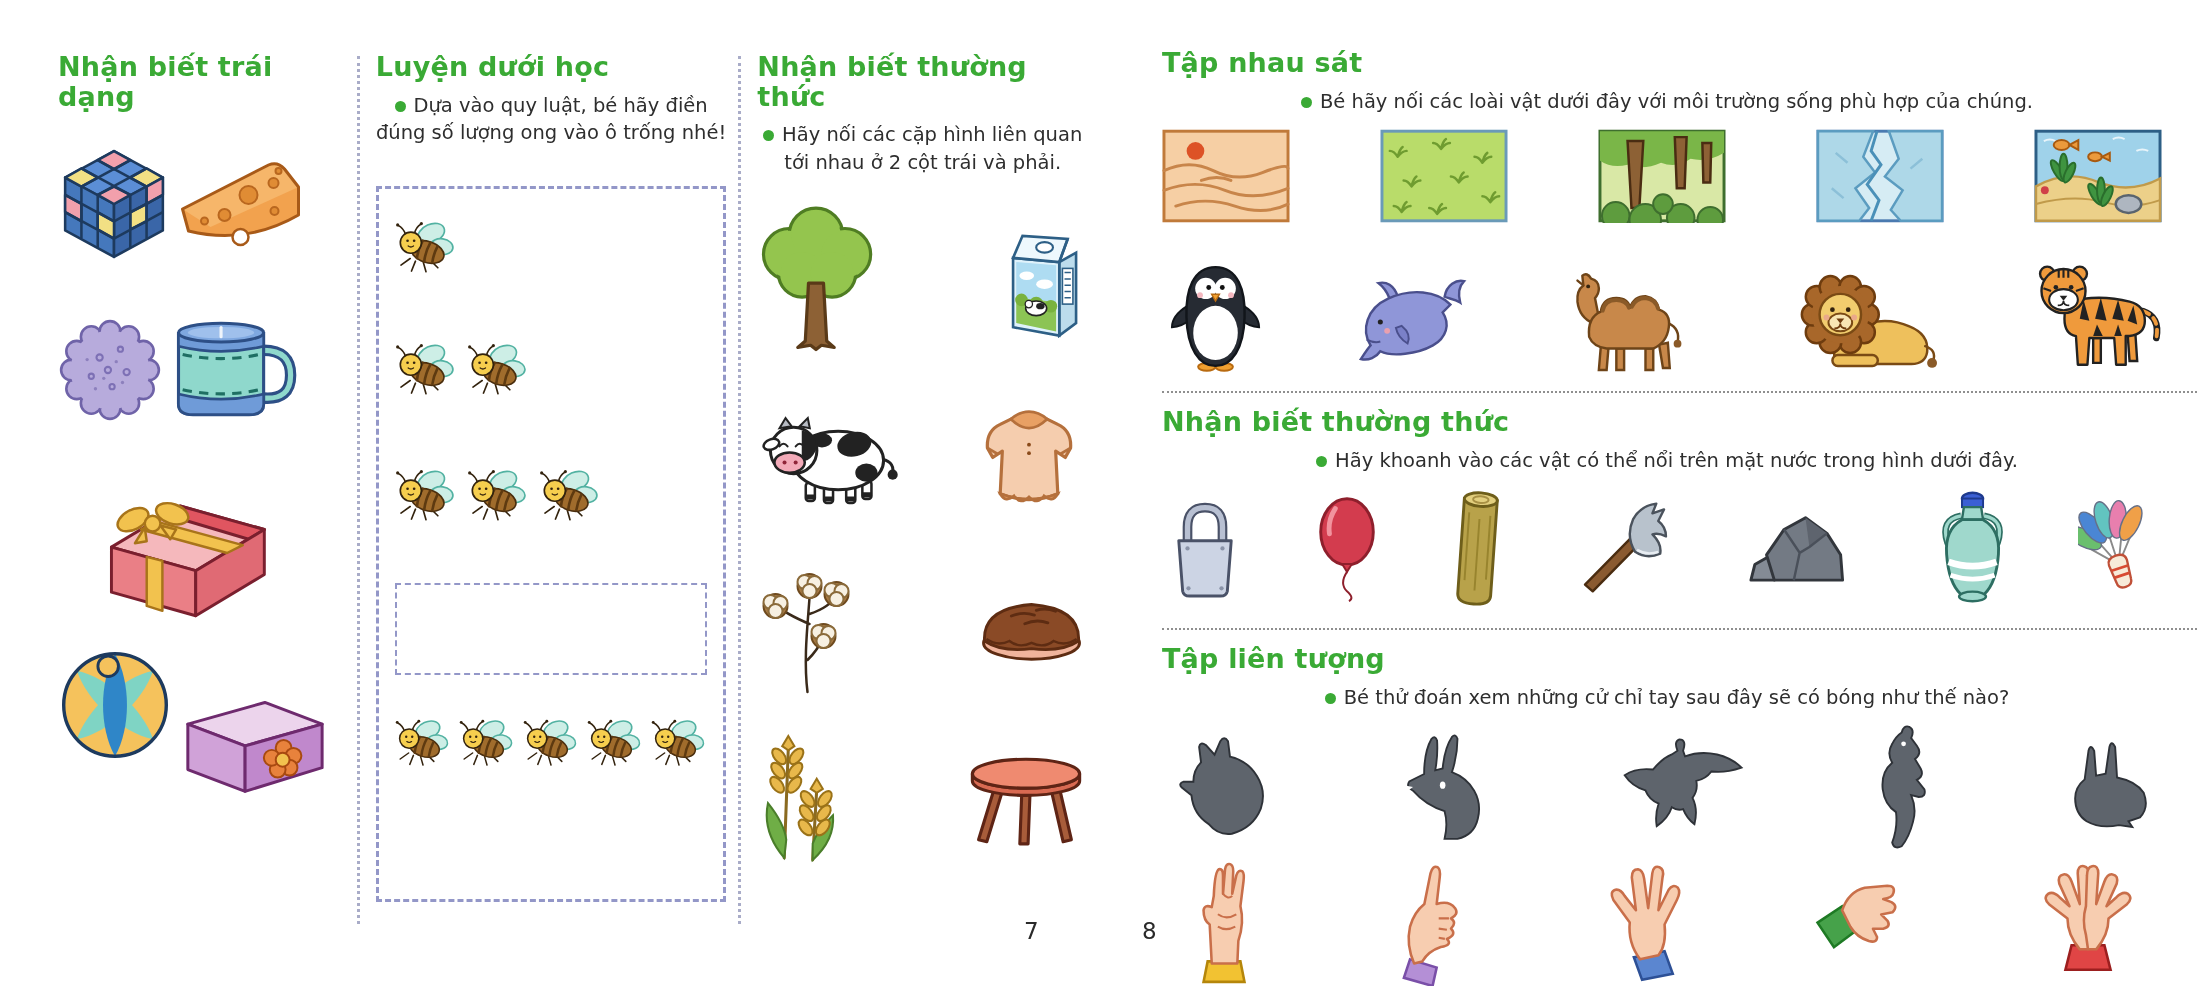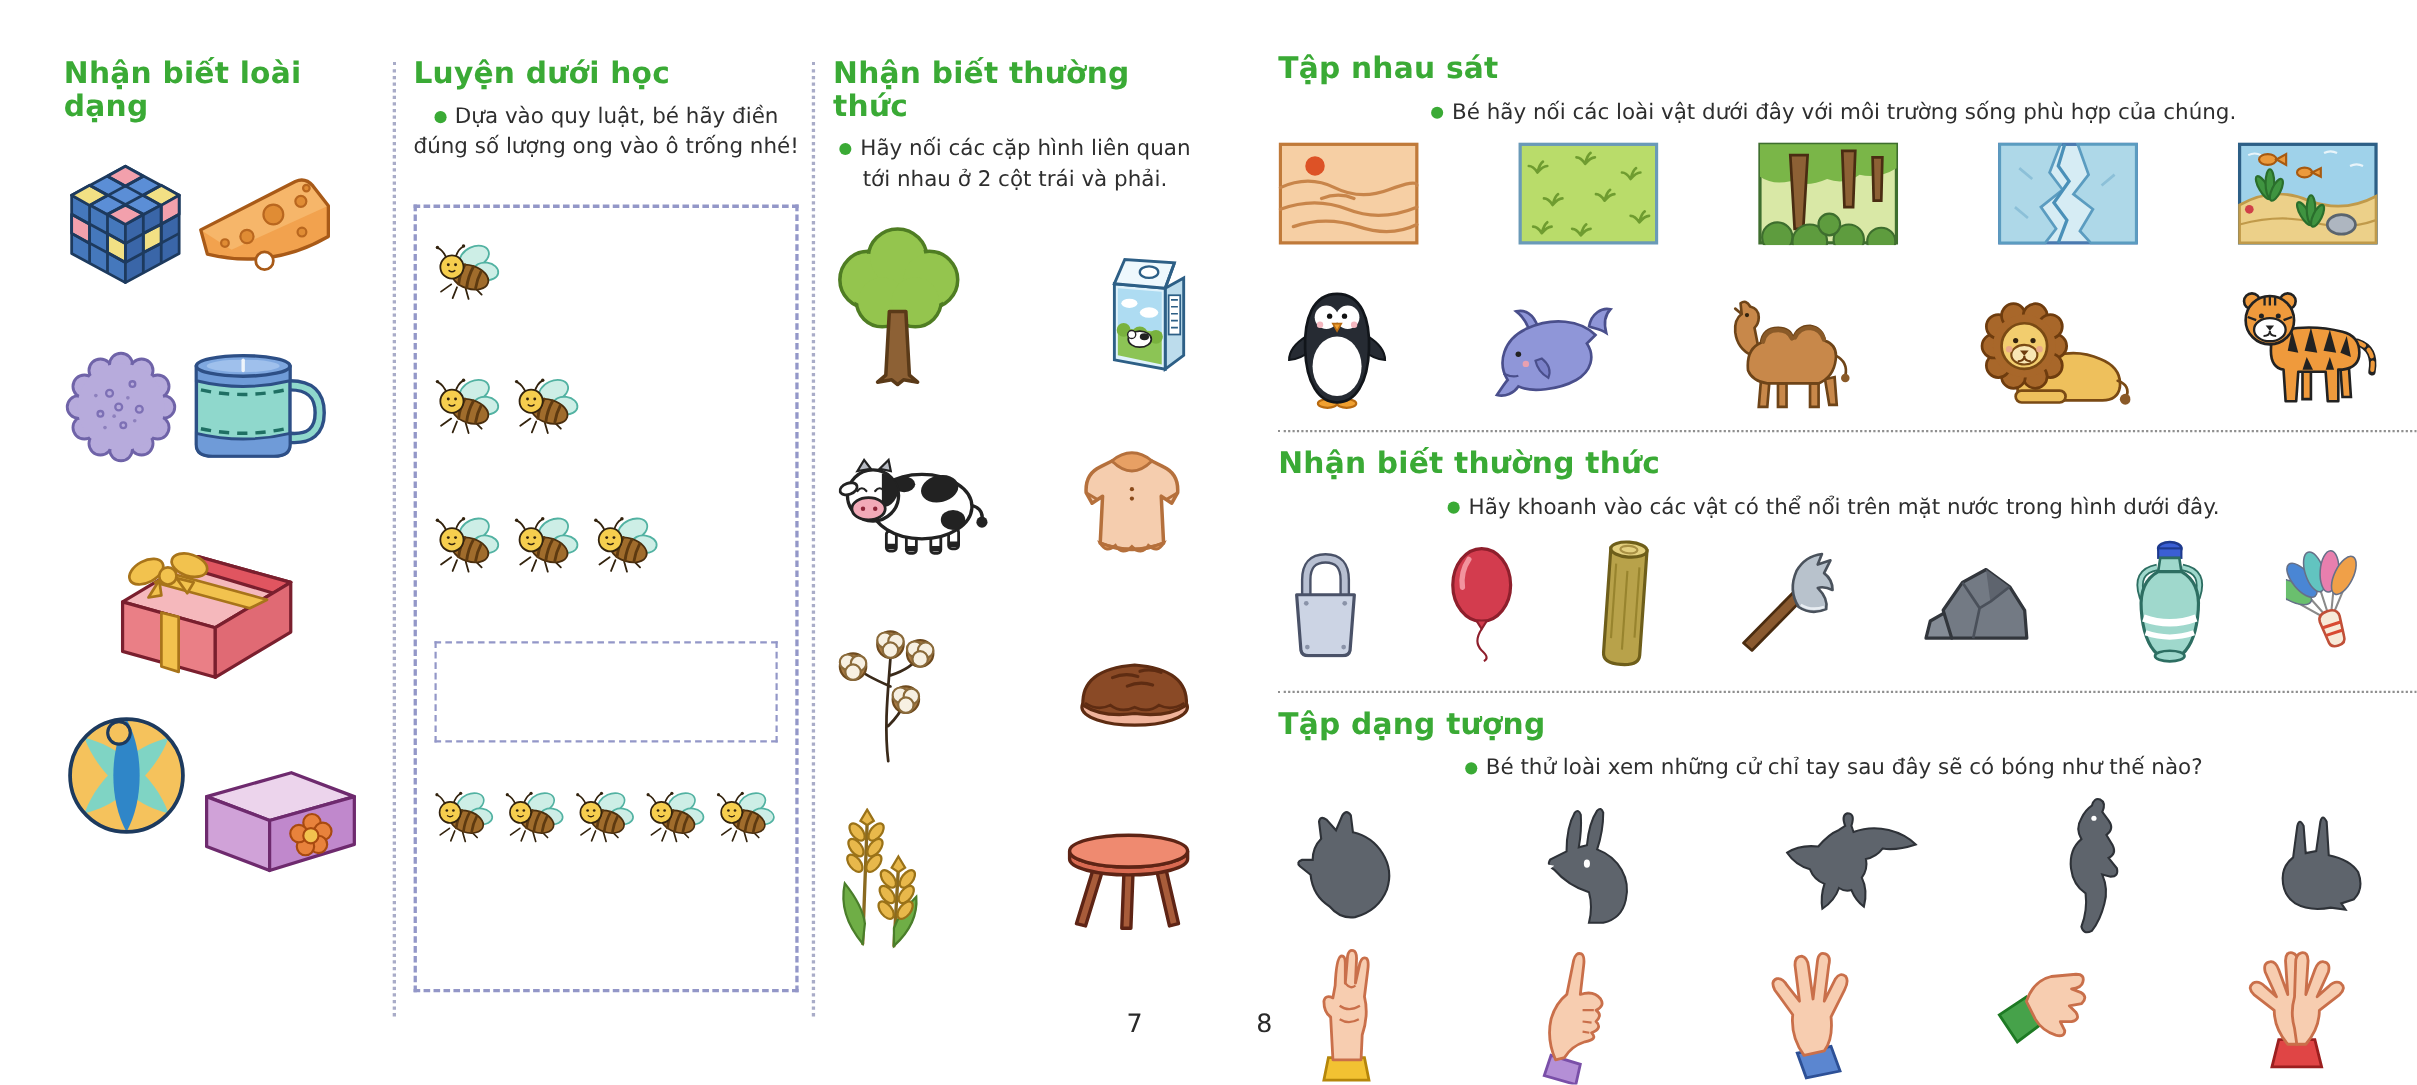--- a/index.html
+++ b/index.html
@@ -606,21 +606,21 @@
   <symbol id="hand-e" viewBox="0 0 120 115">
     <polygon points="44,84 76,84 82,108 38,108" fill="#e04545" stroke="#9c1f1f" stroke-width="2.5"></polygon>
     <path d="M52 88 Q40 74 40 58 L22 44 Q16 38 21 34 Q26 31 32 37 L42 46 L32 24 Q30 16 36 15 Q41 14 44 22 L52 44 L50 14 Q50 6 56 7 Q61 8 61 16 L62 46 Q66 60 62 74 L60 88 Z" fill="#f7cdb0" stroke="#c96f4a" stroke-width="2.5" stroke-linejoin="round"></path>
     <path d="M68 88 Q80 74 80 58 L98 44 Q104 38 99 34 Q94 31 88 37 L78 46 L88 24 Q90 16 84 15 Q79 14 76 22 L68 44 L70 14 Q70 6 64 7 Q59 8 59 16 L58 46 Q54 60 58 74 L60 88 Z" fill="#f7cdb0" stroke="#c96f4a" stroke-width="2.5" stroke-linejoin="round"></path>
   </symbol>
 </defs>
 </svg>
 
 <div class="page" id="page7">
   <div class="c1">
-    <h2 class="sec">Nhận biết loài dạng</h2>
+    <h2 class="sec">Nhận biết trái dạng</h2>
     <div class="r1">
       <span class="ic"><svg width="112" height="114">
             <use href="#rubik"></use>
           </svg></span>
       <span class="ic" style="margin-top:6px"><svg width="136" height="100">
             <use href="#cheese"></use>
           </svg></span>
     </div>
     <div class="r2">
       <span class="ic"><svg width="104" height="104">
@@ -802,22 +802,22 @@
           </svg></span>
       <span class="ic"><svg width="90" height="108">
             <use href="#shuttle"></use>
           </svg></span>
     </div>
   </div>
 
   <div class="hdiv"></div>
 
   <div>
-    <h2 class="sec">Tập dạng tượng</h2>
-    <p class="inst"><span class="dot"></span><span>Bé thử loài xem những cử chỉ tay sau đây sẽ có bóng như thế nào?</span></p>
+    <h2 class="sec">Tập liên tượng</h2>
+    <p class="inst"><span class="dot"></span><span>Bé thử đoán xem những cử chỉ tay sau đây sẽ có bóng như thế nào?</span></p>
     <div class="shadowsrow">
       <span class="ic"><svg width="106" height="112">
             <use href="#sh-dog"></use>
           </svg></span>
       <span class="ic"><svg width="102" height="114">
             <use href="#sh-goat"></use>
           </svg></span>
       <span class="ic"><svg width="132" height="100">
             <use href="#sh-bird"></use>
           </svg></span>

